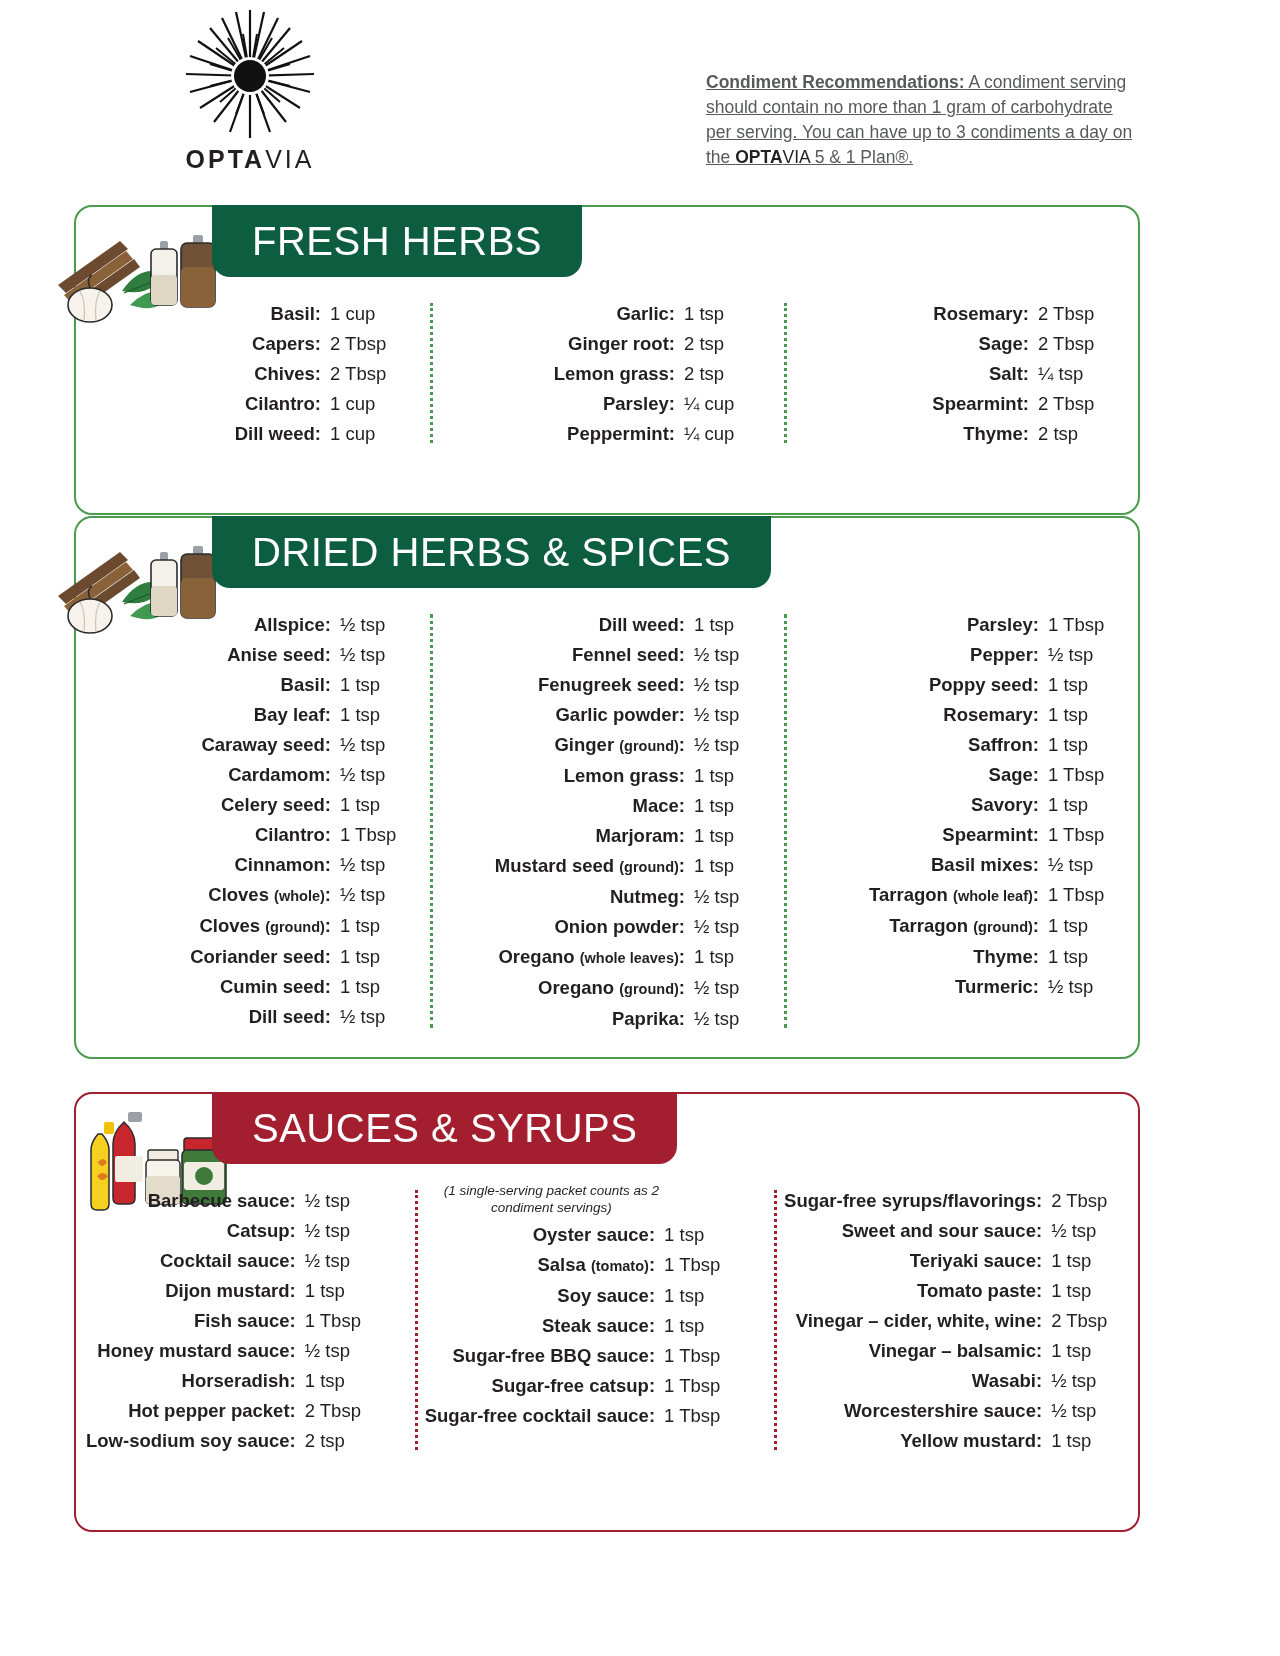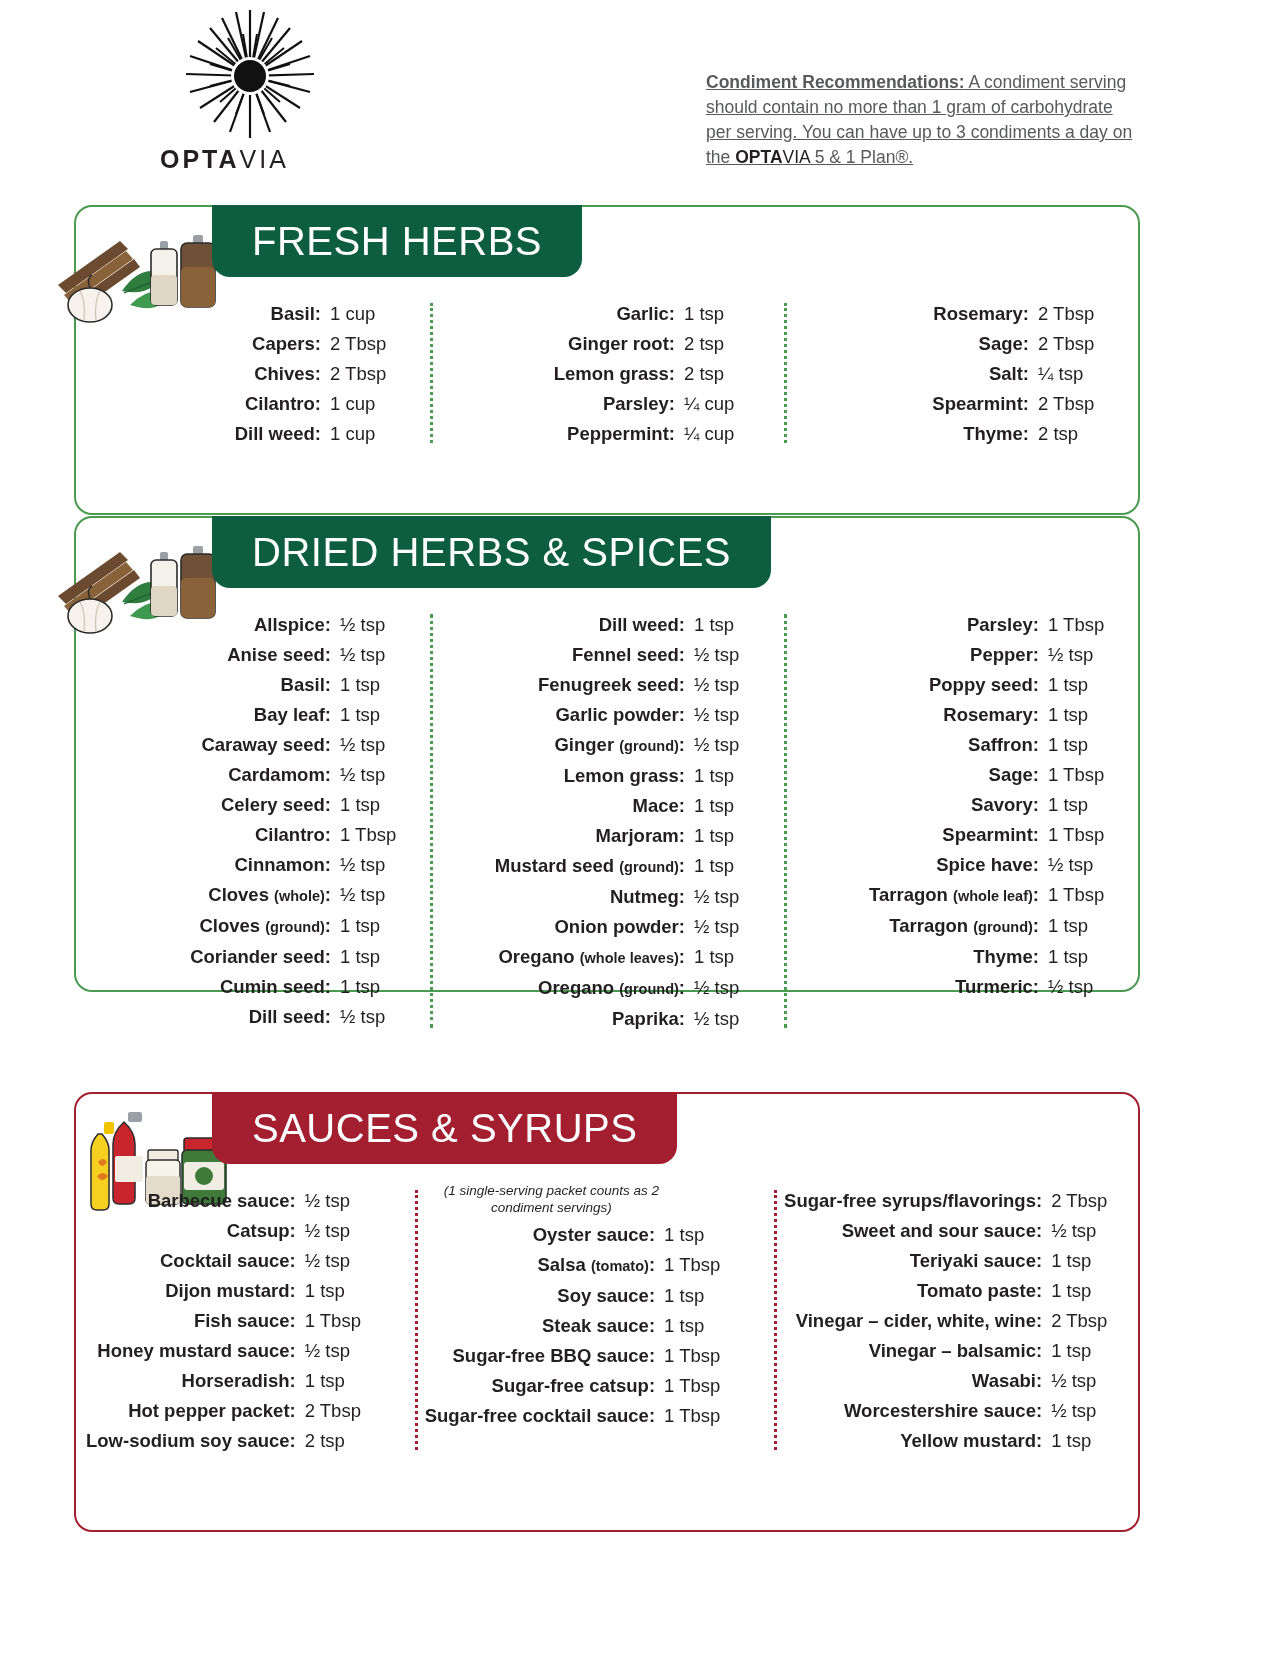--- a/index.html
+++ b/index.html
@@ -19,21 +19,21 @@
   
   .header {
     position: relative;
     height: 200px;
   }
   .logo-wrap {
     position: absolute;
     left: 160px;
     top: 8px;
     width: 180px;
-    text-align: left;
+    text-align: center;
   }
   .logo-mark {
     width: 140px;
     height: 135px;
     margin: 0 auto;
     position: relative;
   }
   .logo-mark svg { display: block; }
   .logo-text {
     font-size: 25px;
@@ -165,21 +165,21 @@
     text-align: center;
     color: #231f20;
     margin: -4px 0 4px 0;
     padding-right: 86px;
   }
 
   
   #fresh-herbs-card { top: 205px; height: 310px; }
   #fresh-herbs-card .amt { width: 90px; }
 
-  #dried-card { top: 516px; height: 476px; }
+  #dried-card { top: 516px; height: 543px; }
   #dried-card .row { line-height: 30px; }
   #dried-card .amt { width: 80px; }
 
   #sauces-card { top: 1092px; height: 440px; }
   #sauces-card .amt { width: 100px; }
   #sauces-card .banner { left: 136px; }
 </style>
 </head>
 <body>
 
@@ -511,21 +511,21 @@
         </div>
       <div class="row">
           <span class="name"><span>Savory</span><span class="colon">:</span></span>
           <span class="amt">1 tsp</span>
         </div>
       <div class="row">
           <span class="name"><span>Spearmint</span><span class="colon">:</span></span>
           <span class="amt">1 Tbsp</span>
         </div>
       <div class="row">
-          <span class="name"><span>Spice have</span><span class="colon">:</span></span>
+          <span class="name"><span>Basil mixes</span><span class="colon">:</span></span>
           <span class="amt">½ tsp</span>
         </div>
       <div class="row">
           <span class="name"><span>Tarragon</span> <span class="qual">(whole leaf)</span><span class="colon">:</span></span>
           <span class="amt">1 Tbsp</span>
         </div>
       <div class="row">
           <span class="name"><span>Tarragon</span> <span class="qual">(ground)</span><span class="colon">:</span></span>
           <span class="amt">1 tsp</span>
         </div>

